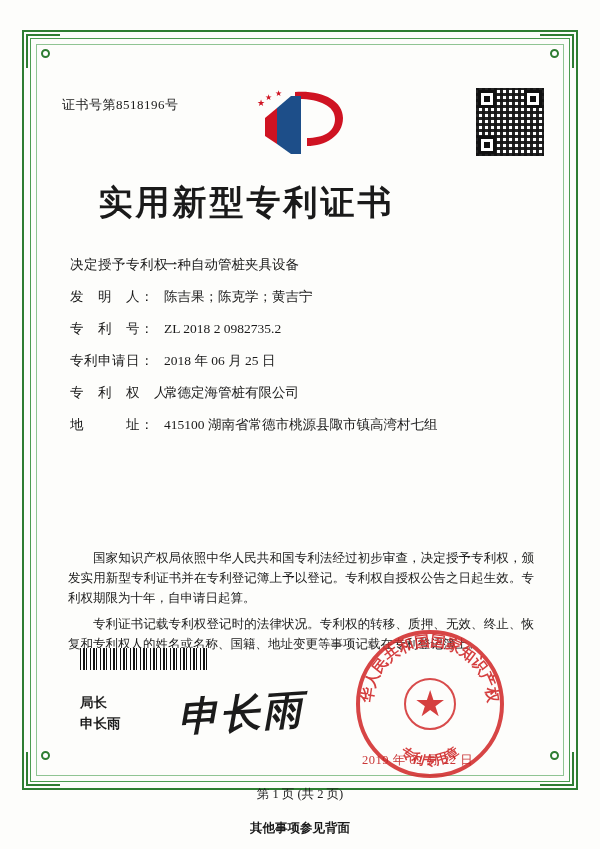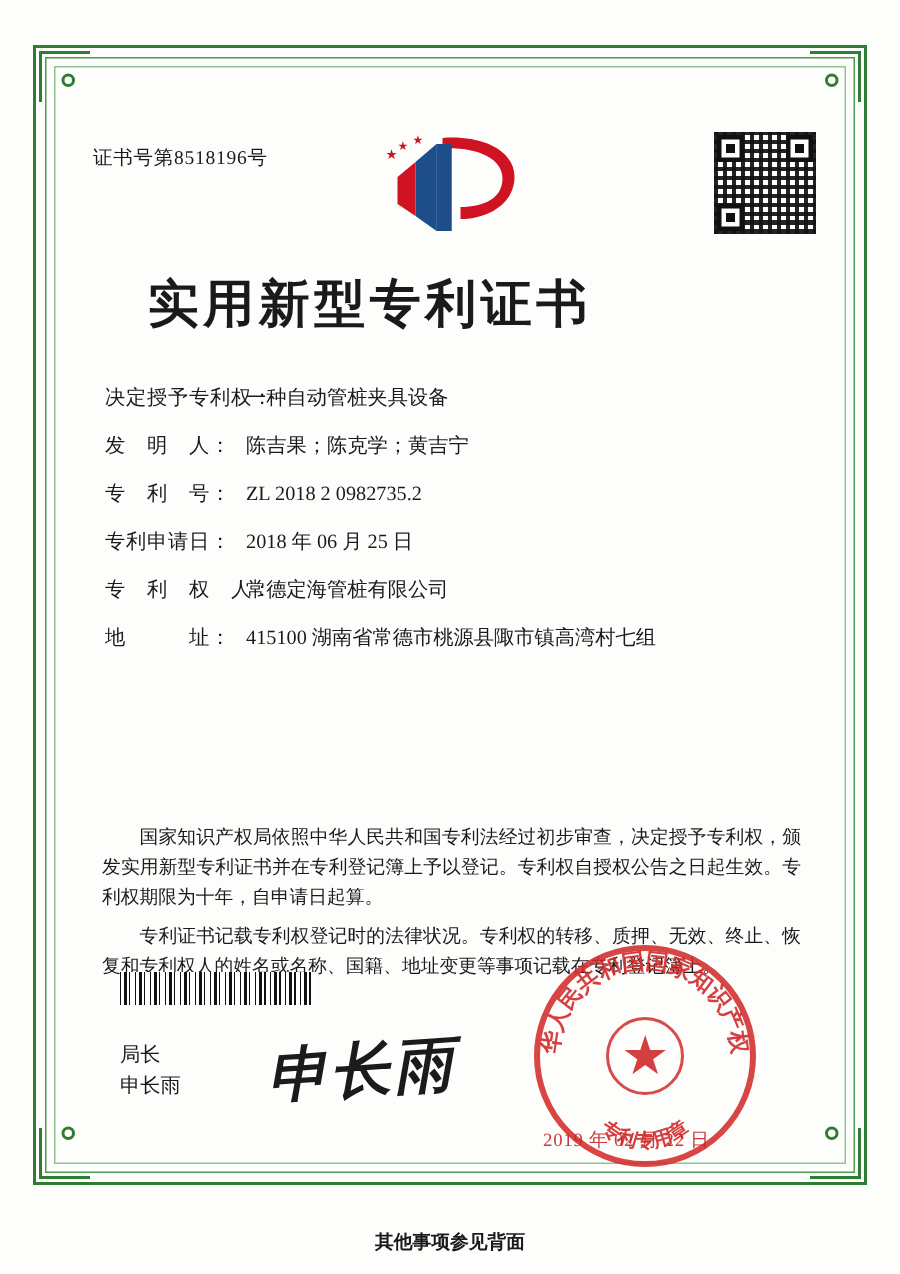--- a/index.html
+++ b/index.html
@@ -180,20 +180,21 @@
       #111 0 1px, #fff 1px 3px, #111 3px 5px, #fff 5px 6px,
       #111 6px 7px, #fff 7px 10px);
   }
 
   
   .sig-label {
     position: absolute;
     left: 80px; top: 692px;
     font-size: 13.5px;
     line-height: 21px;
+    font-weight: bold;
   }
   .sig-script {
     position: absolute;
     left: 178px; top: 686px;
     font-size: 40px;
     font-family: "DejaVu Serif", "Liberation Serif", serif;
     font-style: italic;
     font-weight: bold;
     color: #1b1b1b;
     letter-spacing: 2px;
@@ -352,14 +353,15 @@
       </text>
       <text font-size="13" font-weight="bold" fill="#d12b2b" font-family="DejaVu Serif, serif" opacity="0.9">
         <textPath href="#botArc" startOffset="50%" text-anchor="middle">专利专用章</textPath>
       </text>
     </svg>
     <div class="seal-emblem"></div>
     <div class="seal-star">★</div>
   </div>
   <div class="seal-date">2019 年 02 月 22 日</div>
 
+  <div class="page-no">第 1 页 (共 2 页)</div>
   <div class="footnote">其他事项参见背面</div>
 </div>
 
 </body></html>

